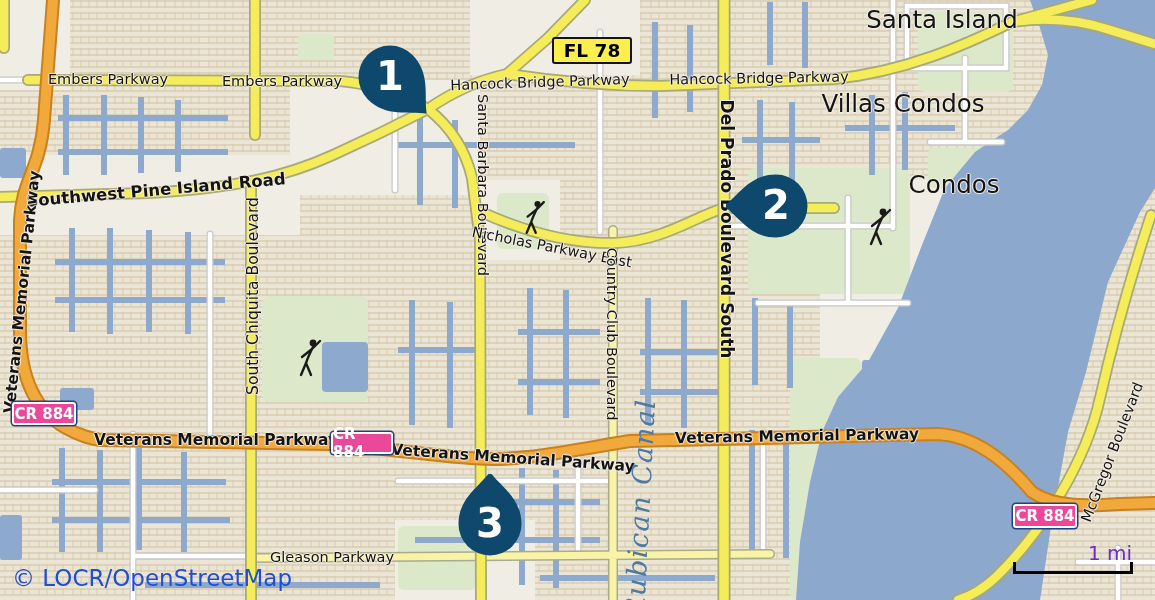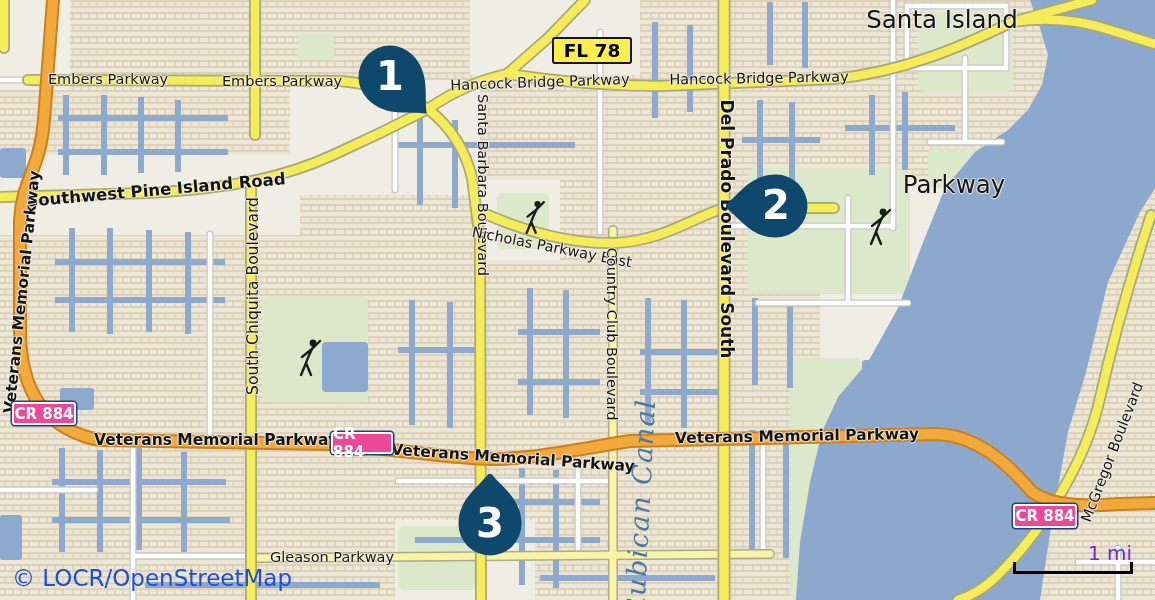--- a/index.html
+++ b/index.html
@@ -175,21 +175,22 @@
   <div class="lbl" style="left:612px;top:334px;font-size:14.5px;transform:translate(-50%,-50%) rotate(90deg);">Country Club Boulevard</div>
   <div class="lbl b" style="left:727px;top:229px;font-size:17px;transform:translate(-50%,-50%) rotate(90deg);">Del Prado Boulevard South</div>
   <div class="lbl b" style="left:216px;top:440px;font-size:15.5px;">Veterans Memorial Parkway</div>
   <div class="lbl b" style="left:513px;top:458px;font-size:15.5px;transform:translate(-50%,-50%) rotate(4deg);">Veterans Memorial Parkway</div>
   <div class="lbl b" style="left:797px;top:436px;font-size:15.5px;transform:translate(-50%,-50%) rotate(-1deg);">Veterans Memorial Parkway</div>
   <div class="lbl" style="left:332px;top:557px;font-size:14.5px;">Gleason Parkway</div>
   <div class="lbl" style="left:1112px;top:452px;font-size:14.5px;transform:translate(-50%,-50%) rotate(-69deg);">McGregor Boulevard</div>
   <div class="lbl water-lbl" style="left:640px;top:508px;font-size:27px;transform:translate(-50%,-50%) rotate(-87deg);">Rubican Canal</div>
 
   <div class="lbl" style="left:942px;top:19px;font-size:24.5px;">Santa Island</div>
-  <div class="lbl" style="left:954px;top:184px;font-size:24.5px;">Parkway</div>
+  <div class="lbl" style="left:903px;top:103px;font-size:24.5px;">Villas Condos</div>
+  <div class="lbl" style="left:954px;top:184px;font-size:24.5px;">Condos</div>
 
   <div class="shield fl" style="left:525px;top:37px;width:80px;height:27px;margin-left:27px;">FL 78</div>
   <div class="shield cr" style="left:12px;top:402px;width:64px;height:23px;">CR 884</div>
   <div class="shield cr" style="left:331px;top:432px;width:62px;height:22px;">CR 884</div>
   <div class="shield cr" style="left:1013px;top:504px;width:64px;height:24px;">CR 884</div>
 
   <svg class="marker" viewBox="-50 -50 100 100" style="left:340px;top:27px;">
     <path transform="rotate(-45)" fill="#0E486C" d="M0 52 C-11 37 -31.5 26 -31.5 0 A31.5 31.5 0 1 1 31.5 0 C31.5 26 11 37 0 52 Z"></path>
     <text x="0" y="13" text-anchor="middle" font-size="40" fill="#fff">1</text>
   </svg>

